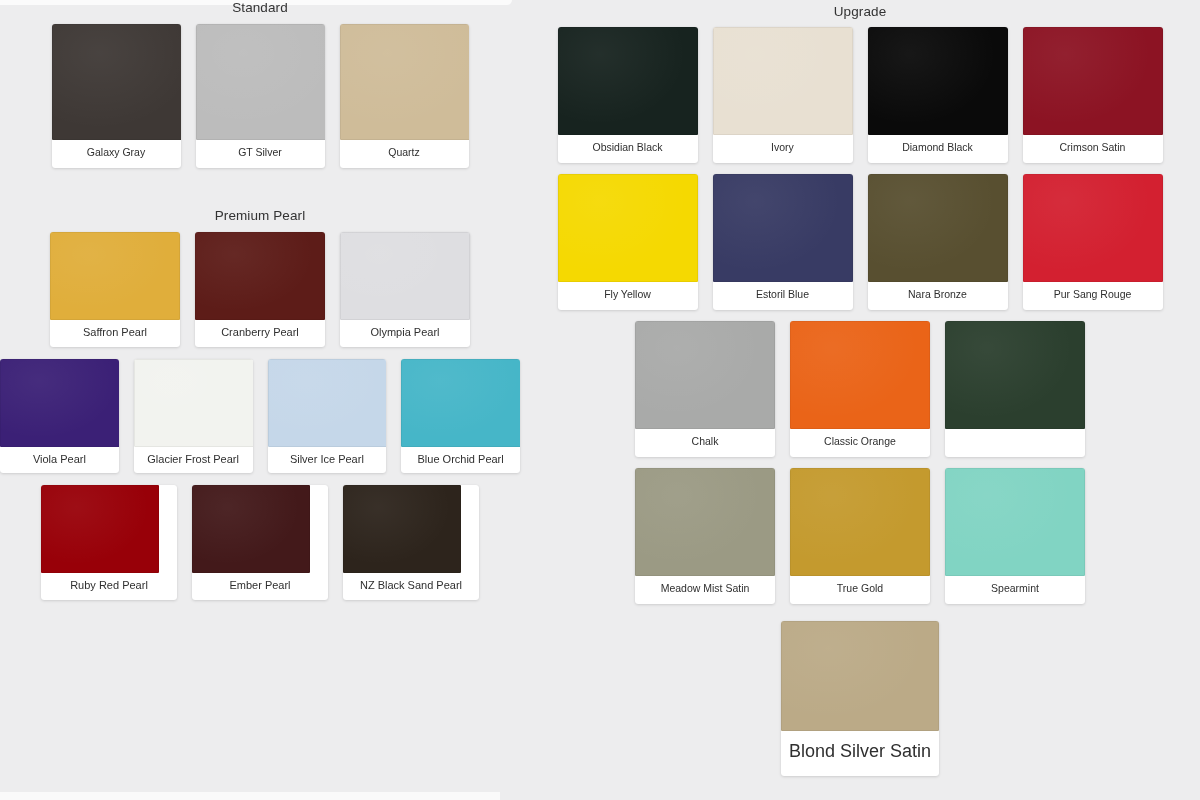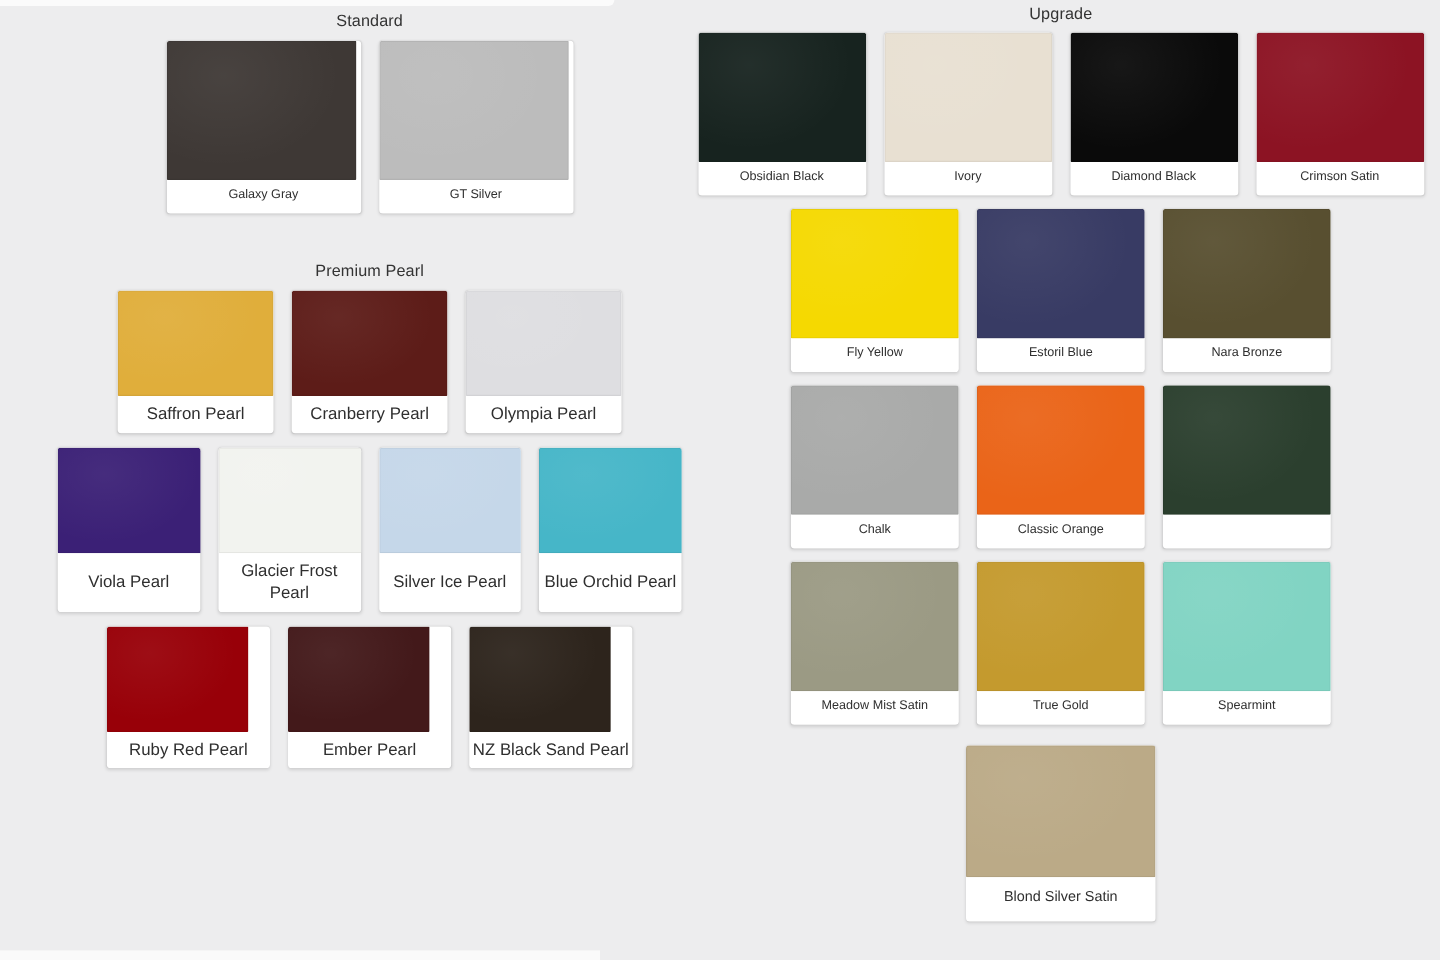--- a/index.html
+++ b/index.html
@@ -41,22 +41,20 @@
   .columns {
     position: absolute;
     inset: 0;
     display: flex;
     align-items: flex-start;
   }
 
   .col-left {
     width: 520px;
     flex: 0 0 520px;
-    padding-top: 10px;
-    margin-left: 48px;
   }
   .col-right {
     flex: 1 1 auto;
     padding-top: 4px;
   }
 
   .section-title {
     text-align: center;
     font-size: 13.5px;
     color: #333333;
@@ -99,46 +97,46 @@
     text-align: center;
     line-height: 1.32;
     padding: 7px 4px 9px 4px;
     flex: 1 1 auto;
     display: flex;
     align-items: center;
     justify-content: center;
   }
 
   
-  .col-left .card { width: 162px; }
+  .col-left .card { width: 129px; }
   .col-left .chip { width: 158px; height: 116px; }
   .col-left .caption { font-size: 10.5px; padding: 6px 3px 8px 3px; }
 
   
   .col-left .row-standard-2 .card { width: 160px; }
   .col-left .row-standard-2 .chip { width: 160px; height: 126px; }
 
   .col-left .row-pearl .card { width: 130px; }
   .col-left .row-pearl .chip { width: 130px; height: 88px; }
-  .col-left .row-pearl .caption { font-size: 14px; padding: 5px 2px 7px 2px; }
+  .col-left .row-pearl .caption { font-size: 11px; padding: 5px 2px 7px 2px; }
 
   .col-left .row-pearl-3 .card { width: 136px; }
   .col-left .row-pearl-3 .chip { width: 118px; height: 88px; }
 
   
   .col-right .card { width: 140px; }
   .col-right .chip { width: 140px; height: 108px; }
   .col-right .caption { font-size: 10.5px; padding: 6px 4px 8px 4px; min-height: 14px; }
 
   .col-right .row-upgrade { gap: 15px; margin-bottom: 11px; }
 
   .col-right .row-blond { margin-top: 17px; }
   .col-right .row-blond .card { width: 158px; }
   .col-right .row-blond .chip { width: 158px; height: 110px; }
-  .col-right .row-blond .caption { font-size: 12px; padding: 9px 4px 12px 4px; }
+  .col-right .row-blond .caption { font-size: 18px; padding: 9px 4px 12px 4px; }
 
   .spacer-premium { height: 28px; }
 </style>
 </head>
 <body>
 
 <div id="root">
 
   <div class="page-sheet-top"></div>
   <div class="page-sheet-bottom"></div>
@@ -152,20 +150,24 @@
 
         <div class="row left-row row-standard-1">
           <div class="card">
             <span class="chip" style="background-color: rgb(62, 56, 53);"></span>
             <span class="caption">Galaxy Gray</span>
           </div>
           <div class="card">
             <span class="chip" style="background-color: rgb(188, 188, 188);"></span>
             <span class="caption">GT Silver</span>
           </div>
+          <div class="card">
+            <span class="chip" style="background-color: rgb(207, 188, 153);"></span>
+            <span class="caption">Quartz</span>
+          </div>
         </div>
 
       </div>
 
       <div class="spacer-premium"></div>
 
       <div>
         <div class="section-title">Premium Pearl</div>
 
         <div class="row left-row row-pearl row-pearl-1">
@@ -247,20 +249,24 @@
           <span class="caption">Fly Yellow</span>
         </div>
         <div class="card">
           <span class="chip" style="background-color: rgb(56, 59, 100);"></span>
           <span class="caption">Estoril Blue</span>
         </div>
         <div class="card">
           <span class="chip" style="background-color: rgb(88, 79, 48);"></span>
           <span class="caption">Nara Bronze</span>
         </div>
+        <div class="card">
+          <span class="chip" style="background-color: rgb(211, 32, 48);"></span>
+          <span class="caption">Pur Sang Rouge</span>
+        </div>
       </div>
 
       <div class="row row-upgrade">
         <div class="card">
           <span class="chip" style="background-color: rgb(169, 170, 169);"></span>
           <span class="caption">Chalk</span>
         </div>
         <div class="card">
           <span class="chip" style="background-color: rgb(234, 100, 24);"></span>
           <span class="caption">Classic Orange</span>

